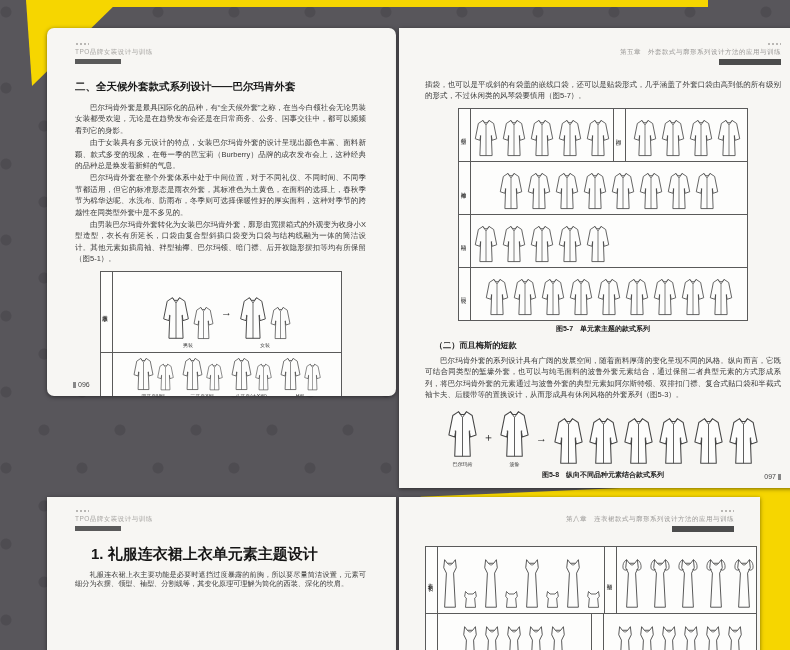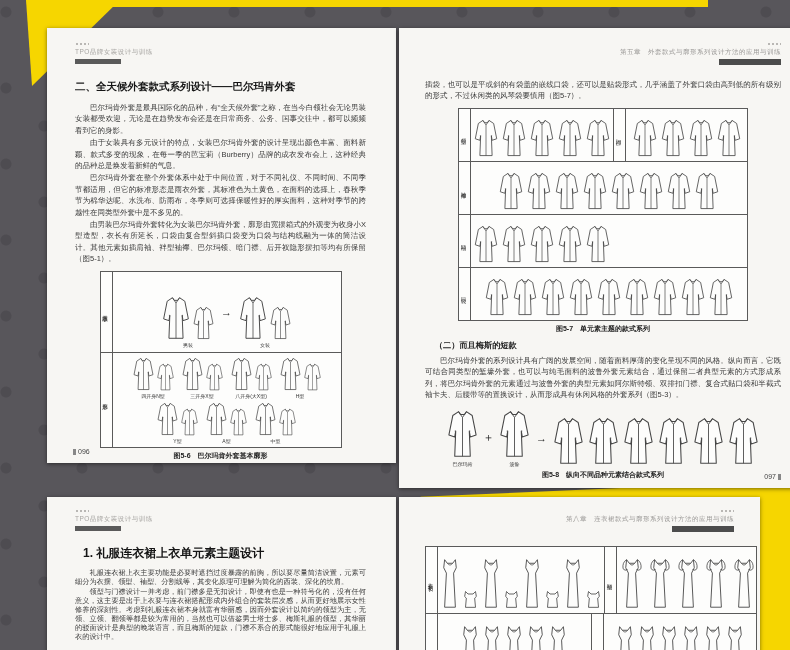--- a/index.html
+++ b/index.html
@@ -16,36 +16,36 @@
   .y-tri-tl:before{content:"";position:absolute;inset:0;background:#f6d600;
     clip-path:polygon(6% 0,100% 0,12% 100%);}
   .y-right{left:615px;top:180px;width:175px;height:470px;background:none;}
   .y-right:before{content:"";position:absolute;inset:0;background:#f6d600;
     clip-path:polygon(100% 0,100% 100%,40% 100%,81% 64%,82% 9%);}
   .y-gap{left:420px;top:455px;width:370px;height:45px;background:none;}
   .y-gap:before{content:"";position:absolute;inset:0;background:#f6d600;
     clip-path:polygon(0 93%,91% 60%,100% 8%,100% 100%,4% 100%);}
 
   .page{position:absolute;background:#f7f6f3;box-shadow:0 1px 4px rgba(0,0,0,.5);overflow:hidden;color:#2b2b2b;}
-  .page-tl{left:47px;top:28px;width:349px;height:435px;padding:14px 30px 10px 28px;box-sizing:border-box;}
+  .page-tl{left:47px;top:28px;width:349px;height:368px;padding:14px 30px 10px 28px;box-sizing:border-box;border-radius:7px;}
   .page-tr{left:399px;top:28px;width:408px;height:460px;padding:14px 26px 10px 26px;box-sizing:border-box;}
   .page-bl{left:47px;top:497px;width:349px;height:200px;padding:12px 30px 0 28px;box-sizing:border-box;}
   .page-br{left:399px;top:497px;width:361px;height:200px;padding:12px 26px 0 26px;box-sizing:border-box;}
 
   .ph{display:flex;flex-direction:column;align-items:flex-start;gap:1px;margin-bottom:14px;}
   .ph.right{align-items:flex-end;}
   .orn{width:14px;height:5px;background-image:radial-gradient(circle,#b9b7b4 1px,rgba(0,0,0,0) 1.4px);
        background-size:4px 4px;}
   .ph-text{font-size:6.5px;color:#a7a5a2;letter-spacing:.5px;}
   .ph.right .ph-text{color:#9a9896;}
   .ph-bar{width:46px;height:5px;background:#5a5a5a;margin-top:1px;}
   .ph.right .ph-bar{width:62px;height:6px;background:#4c4c4c;}
 
   .h2title{font-size:10.5px;font-weight:bold;color:#151515;margin:16px 0 8px 0;}
-  .h3title{font-size:12px;font-weight:bold;color:#151515;margin:2px 0 6px 8px;}
+  .h3title{font-size:15px;font-weight:bold;color:#151515;margin:2px 0 6px 16px;}
   .para{font-size:7.5px;line-height:11.4px;text-align:justify;text-indent:2em;color:#3a3a3a;margin:0 0 1px 0;}
   .bl .para{font-size:7.2px;line-height:9px;}
   .subhead{font-size:8.2px;font-weight:bold;color:#222;margin:6px 0 4px 1.2em;}
 
   .figcap{font-size:7px;font-weight:bold;text-align:center;color:#1c1c1c;margin:3px 0 4px 0;}
   .figbox{border:1px solid #5a5a5a;background:#fdfdfc;}
   .vlab{writing-mode:vertical-rl;text-orientation:upright;font-size:5.5px;color:#333;
         border-right:1px solid #5a5a5a;display:flex;align-items:center;justify-content:center;
         width:11px;flex:0 0 11px;letter-spacing:1px;}
   .frow{display:flex;align-items:stretch;}
@@ -429,21 +429,20 @@
   </div>
 
   <div class="page page-bl bl">
     <div class="ph">
       <div class="orn"></div>
       <div class="ph-text">TPO品牌女装设计与训练</div>
       <div class="ph-bar"></div>
     </div>
     <div class="h3title">1. 礼服连衣裙上衣单元素主题设计</div>
     <p class="para">礼服连衣裙上衣主要功能是必要时遮挡过度暴露的前胸，所以要尽量简洁设置，元素可细分为衣摆、领型、袖型、分割线等，其变化原理可理解为简化的西装、深化的坎肩。</p>
-    <p class="para">领型与门襟设计一并考虑，前门襟多是无扣设计，即使有也是一种符号化的，没有任何意义，这主要是出于上衣要与连衣裙搭配形成内外组合的套装层次感，从而更好地展示女性修养的深刻性。考虑到礼服连衣裙本身就富有华丽感，因而外套设计以简约的领型为主，无领、立领、翻领等都是较为常用的，当然也可以借鉴男士塔士多、梅斯礼服的领型，其华丽的驳面设计是典型的晚装语言，而且梅斯的短款，门襟不系合的形式能很好地应用于礼服上衣的设计中。</p>
 
   </div>
 
   <div class="page page-br">
     <div class="ph right">
       <div class="orn"></div>
       <div class="ph-text">第八章　连衣裙款式与廓形系列设计方法的应用与训练</div>
       <div class="ph-bar"></div>
     </div>
     <div class="figbox figbr">

